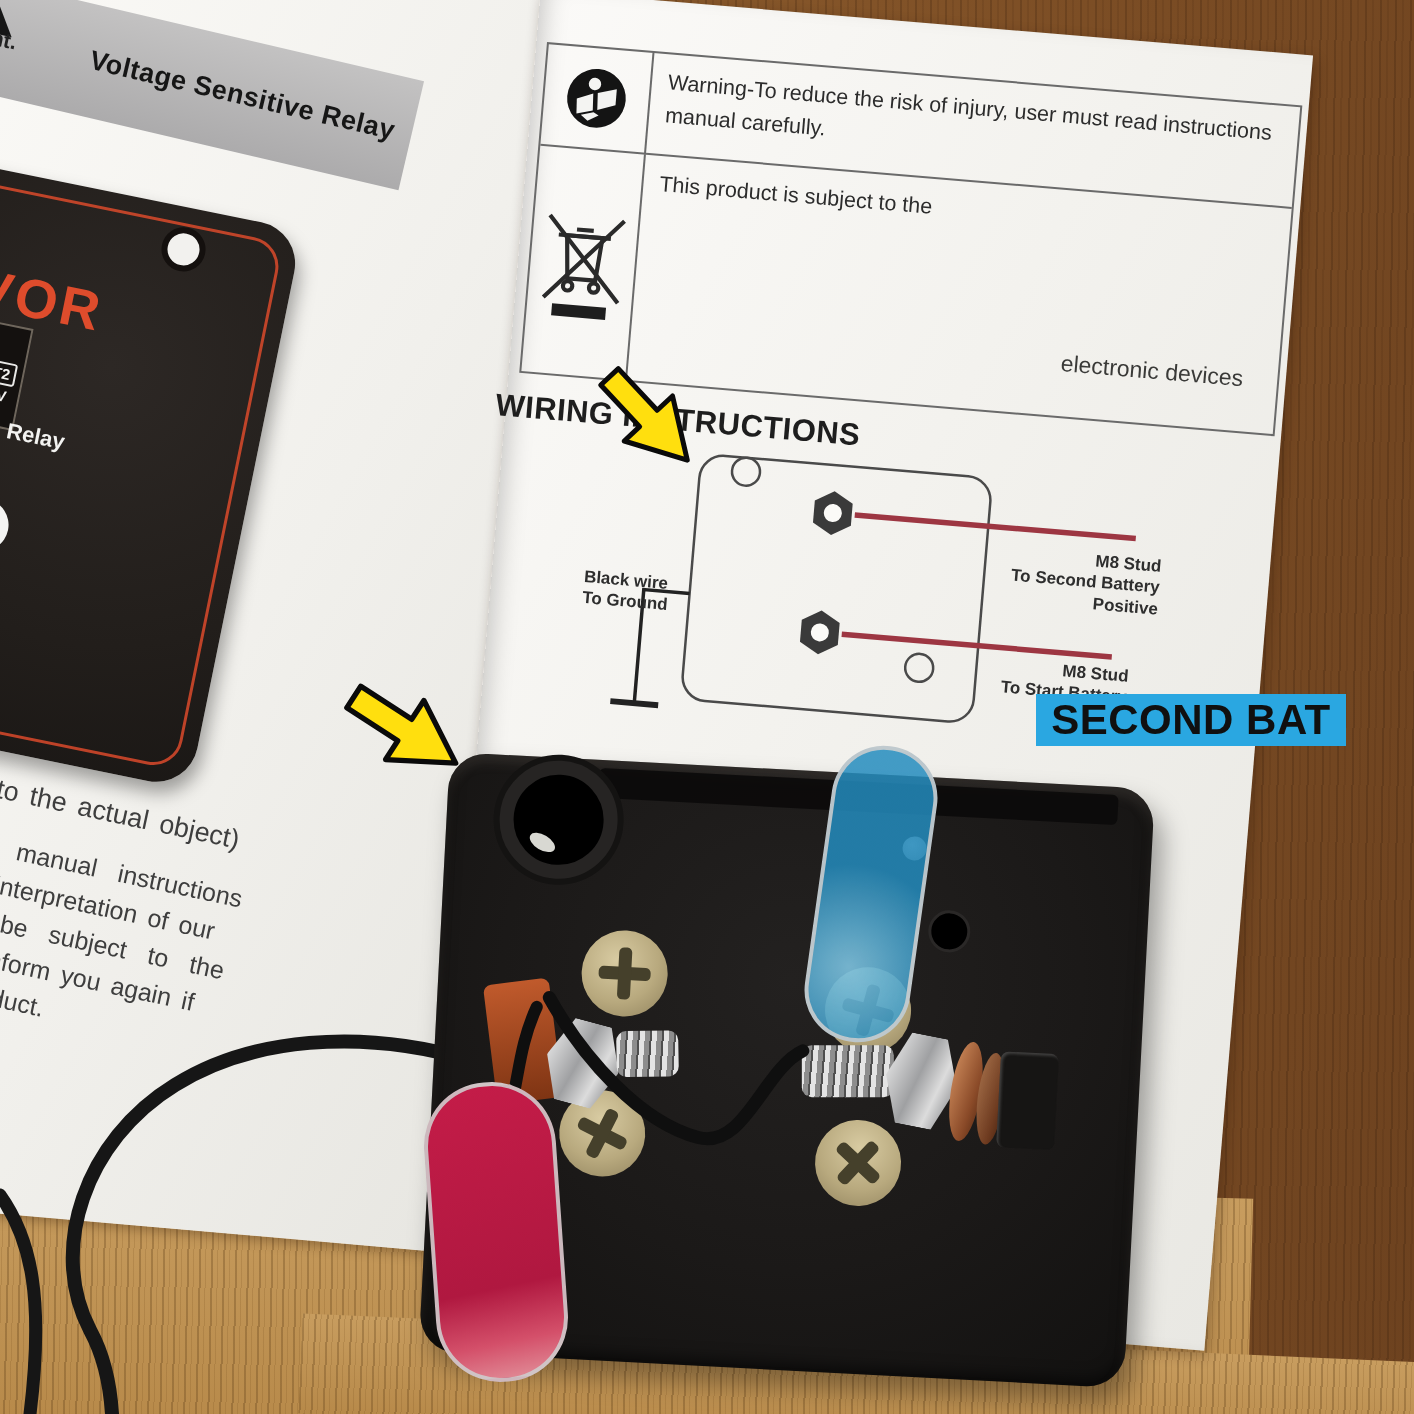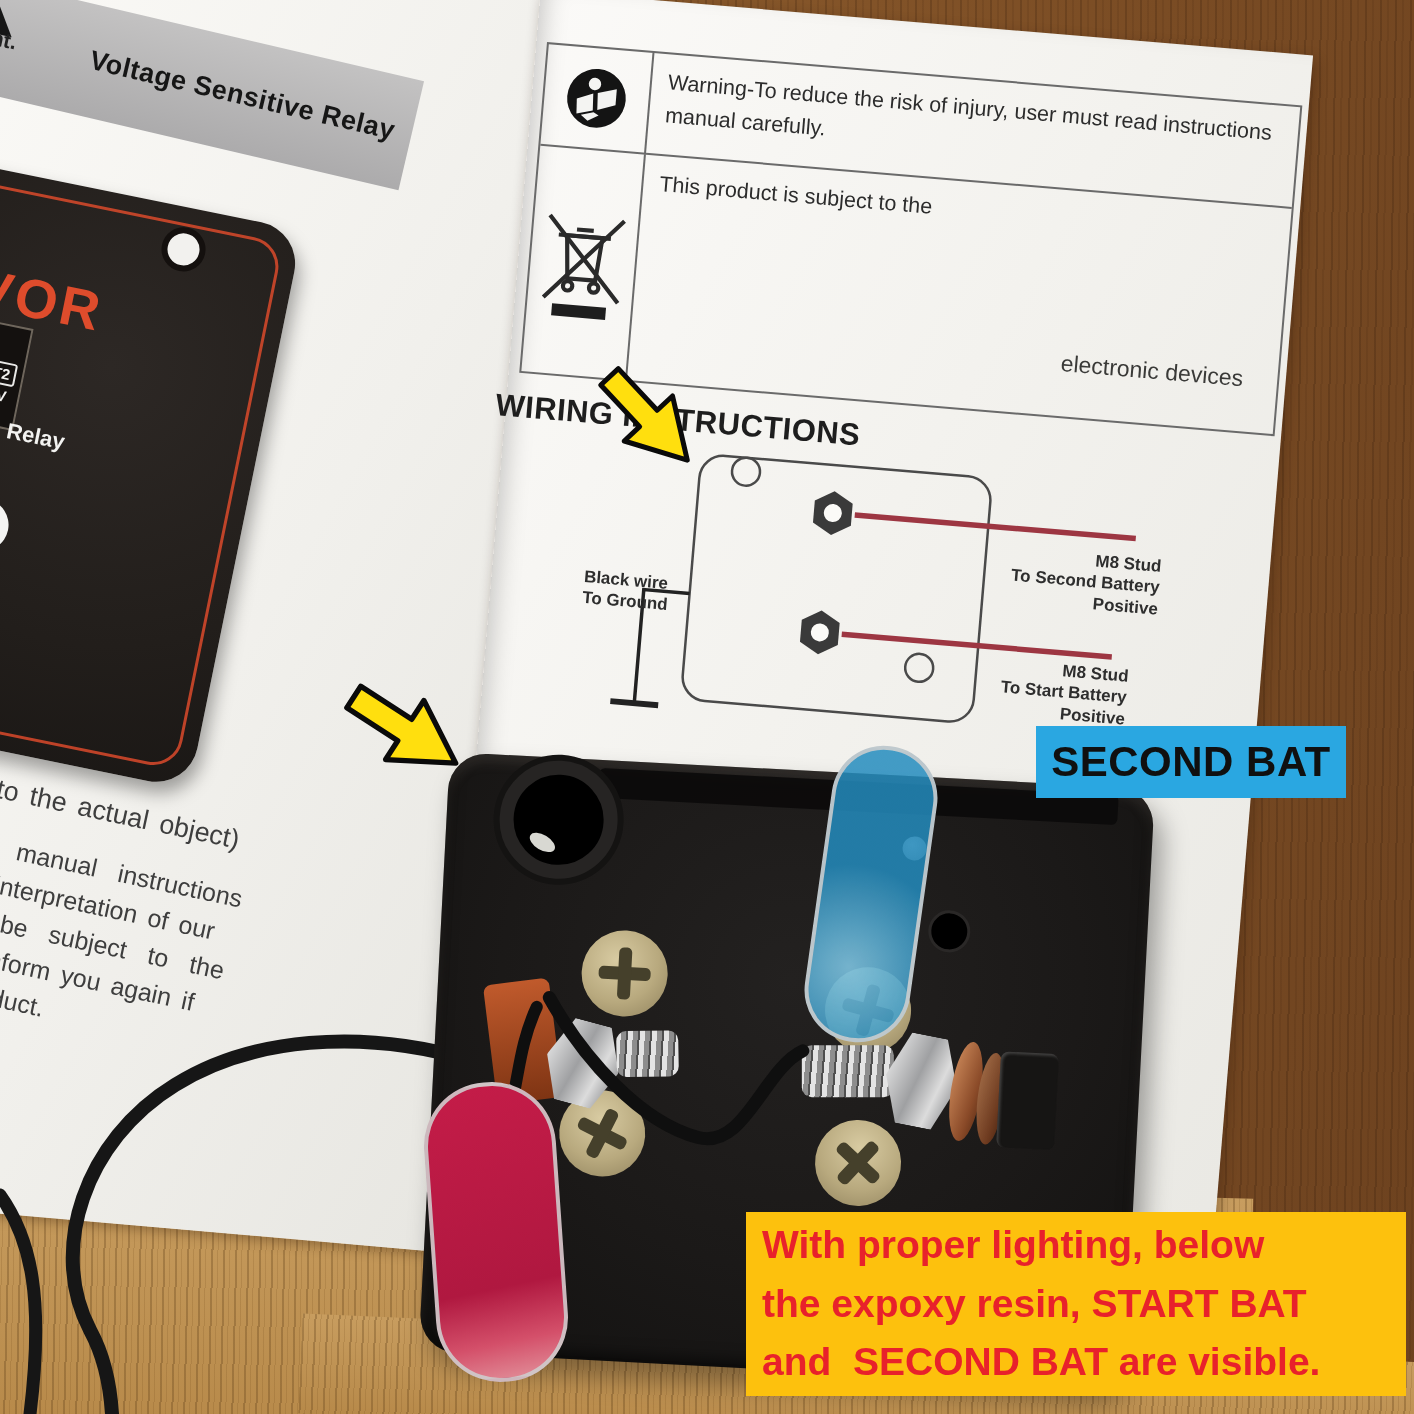--- a/index.html
+++ b/index.html
@@ -85,22 +85,22 @@
   .dark-block{position:absolute;left:566px;top:270px;width:58px;height:96px;border-radius:8px;background:#161514;box-shadow:inset 2px 2px 3px rgba(200,200,200,.25);}
   .mini-screw{position:absolute;left:457px;top:60px;width:24px;height:24px;border-radius:50%;
     background:radial-gradient(circle at 40% 35%,#d6d6d6,#8a8a8a);}
   .dark-hole{position:absolute;left:487px;top:132px;width:36px;height:36px;border-radius:50%;background:#000;border:3px solid #2a2827;}
   
   .hl{border:4px solid rgba(206,206,206,.88);z-index:7;}
   .hl-blue{left:818px;top:745px;width:98px;height:290px;border-radius:52px;transform:rotate(8deg);
     background:radial-gradient(circle at 38% 76%, rgba(125,192,220,.92) 0%, rgba(36,140,190,.85) 45%);}
   .hl-red{left:430px;top:1082px;width:124px;height:292px;border-radius:64px;transform:rotate(-4deg);
     background:linear-gradient(172deg,#c41c48 0%,#b01840 68%,#d4506a 86%,#e2919b 100%);}
-  .bat-label{left:1036px;top:694px;width:310px;height:72px;background:#2aa7e1;color:#101010;
-    display:flex;align-items:center;justify-content:center;font-size:42px;font-weight:800;letter-spacing:.5px;z-index:8;margin-top:32px;}
+  .bat-label{left:1036px;top:694px;width:310px;height:52px;background:#2aa7e1;color:#101010;
+    display:flex;align-items:center;justify-content:center;font-size:42px;font-weight:800;letter-spacing:.5px;z-index:8;}
   .note{background:#fdc10d;color:#e8212b;font-weight:700;z-index:8;display:flex;flex-direction:column;justify-content:center;}
   .note-top{left:628px;top:172px;width:713px;height:186px;align-items:center;font-size:40px;line-height:1.47;}
   .note-bottom{left:746px;top:1212px;width:660px;height:184px;align-items:flex-start;padding-left:16px;box-sizing:border-box;font-size:39px;line-height:1.5;}
   .arrow{z-index:8;}
   .a1{left:636px;top:348px;transform:rotate(47deg);transform-origin:left top;}
   .a2{left:374px;top:660px;transform:rotate(33deg);transform-origin:left top;}
 </style>
 </head>
 <body>
 
@@ -260,25 +260,20 @@
       <path d="M100,250 C80,300 88,340 70,382" fill="none" stroke="#0f0f0f" stroke-width="12" stroke-linecap="round"></path>
     </svg>
   </div>
 
   <div class="abs hl hl-blue"></div>
   <div class="abs hl hl-red"></div>
 
   <div class="abs bat-label">SECOND BAT</div>
 
 
-  <div class="abs note note-bottom">
-    <span class="pre">With proper lighting, below</span>
-    <span class="pre">the expoxy resin, START BAT</span>
-    <span class="pre">and  SECOND BAT are visible.</span>
-  </div>
 
   <div class="abs arrow a1">
     <svg width="122" height="78" viewBox="0 0 122 78">
       <polygon points="3,27 60,27 60,6 117,39 60,72 60,51 3,51" fill="#ffdf0e" stroke="#0a0a0a" stroke-width="5" stroke-linejoin="round"></polygon>
     </svg>
   </div>
   <div class="abs arrow a2">
     <svg width="130" height="84" viewBox="0 0 122 78">
       <polygon points="3,27 60,27 60,6 117,39 60,72 60,51 3,51" fill="#ffdf0e" stroke="#0a0a0a" stroke-width="5" stroke-linejoin="round"></polygon>
     </svg>

